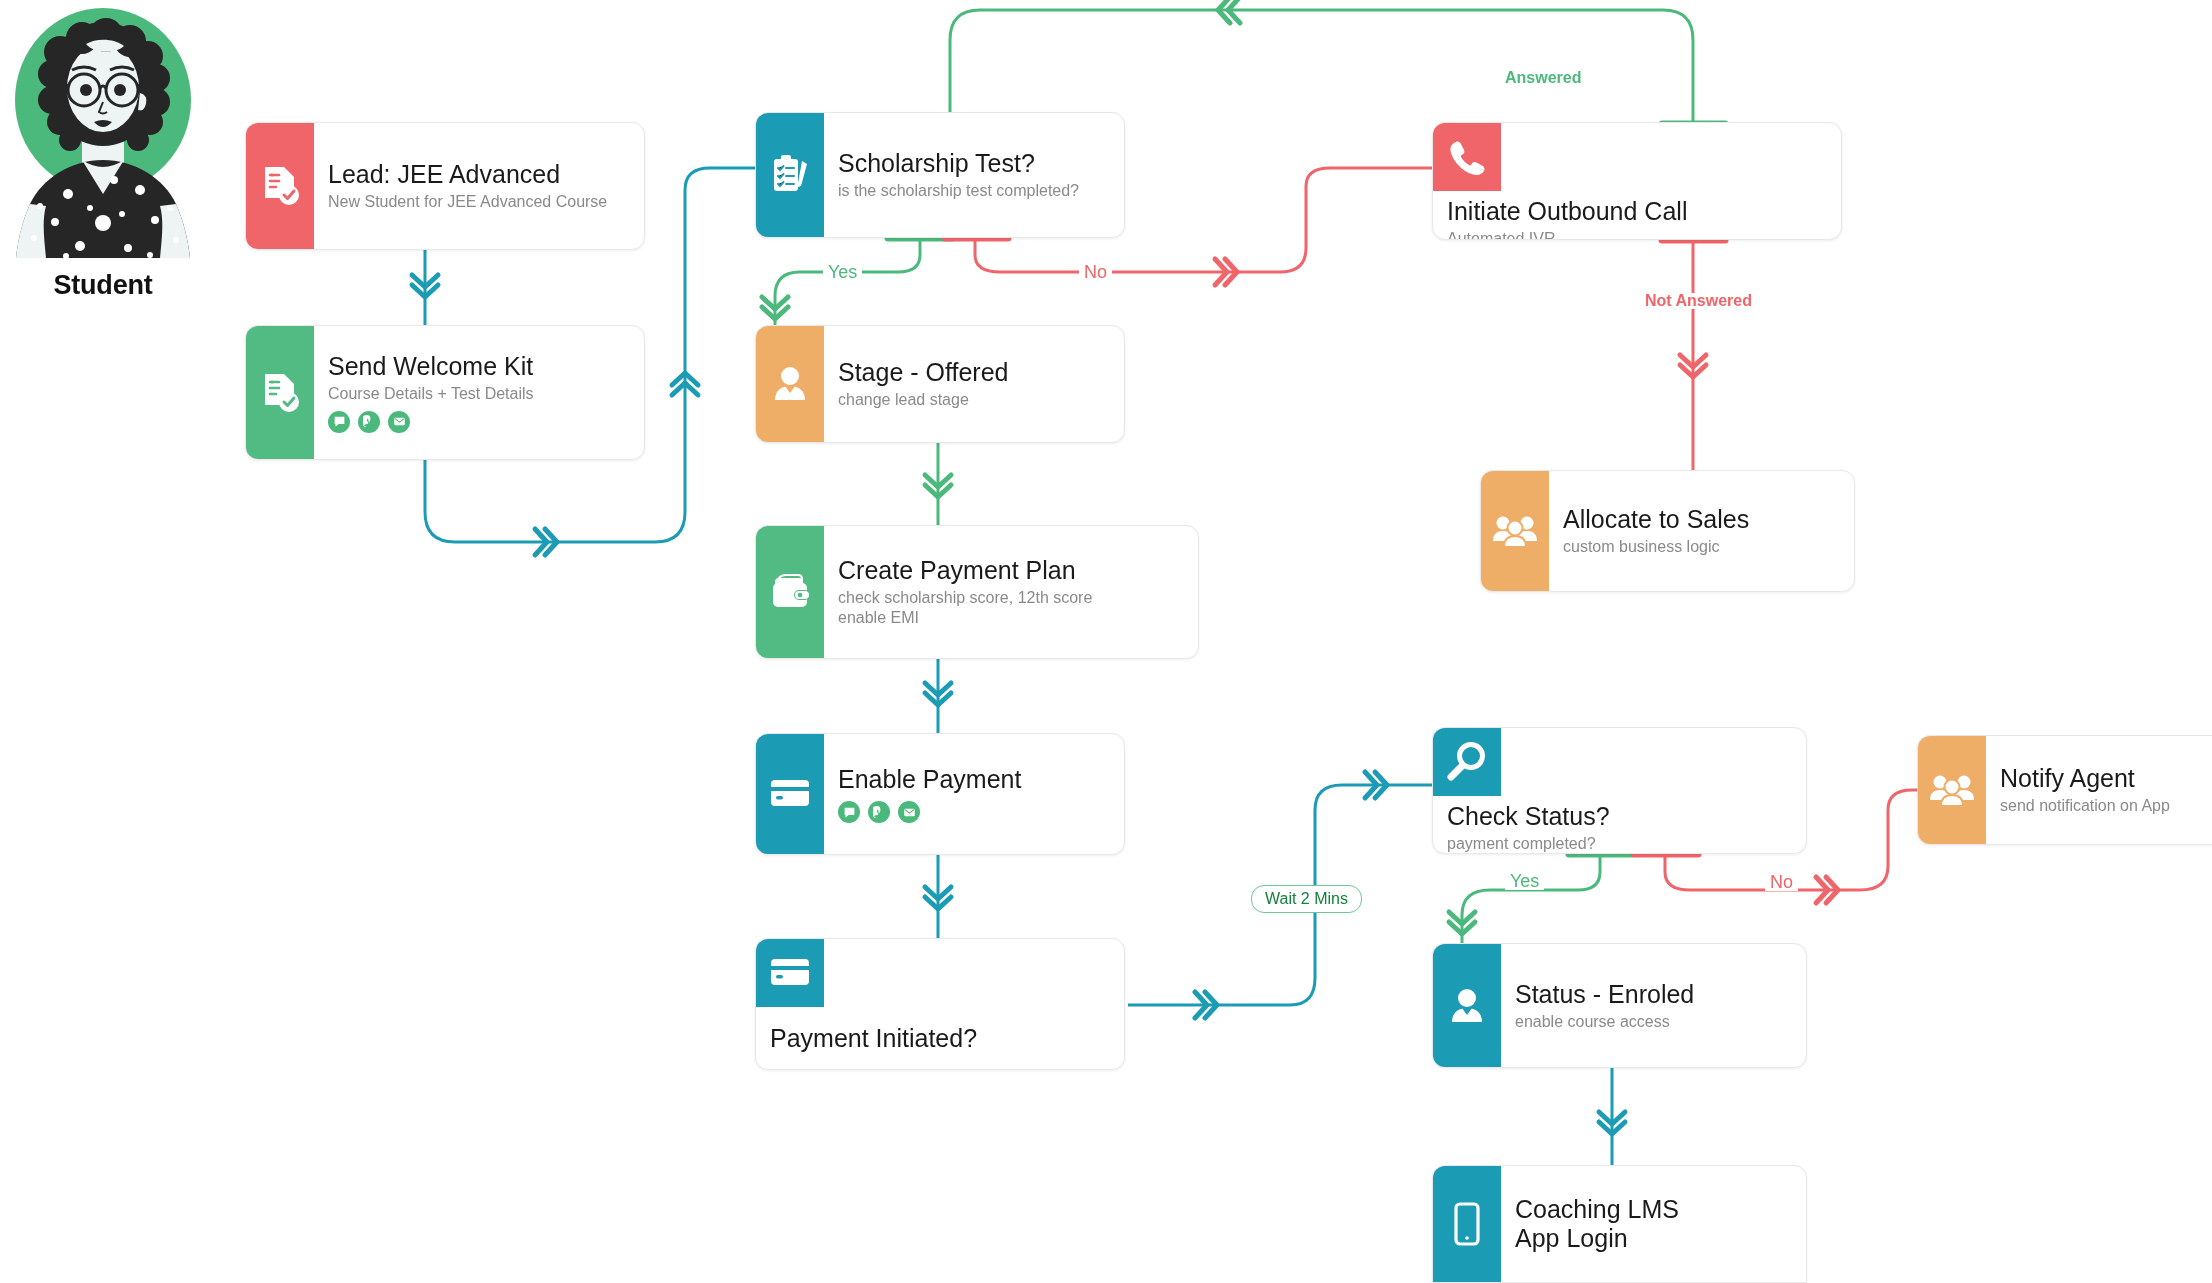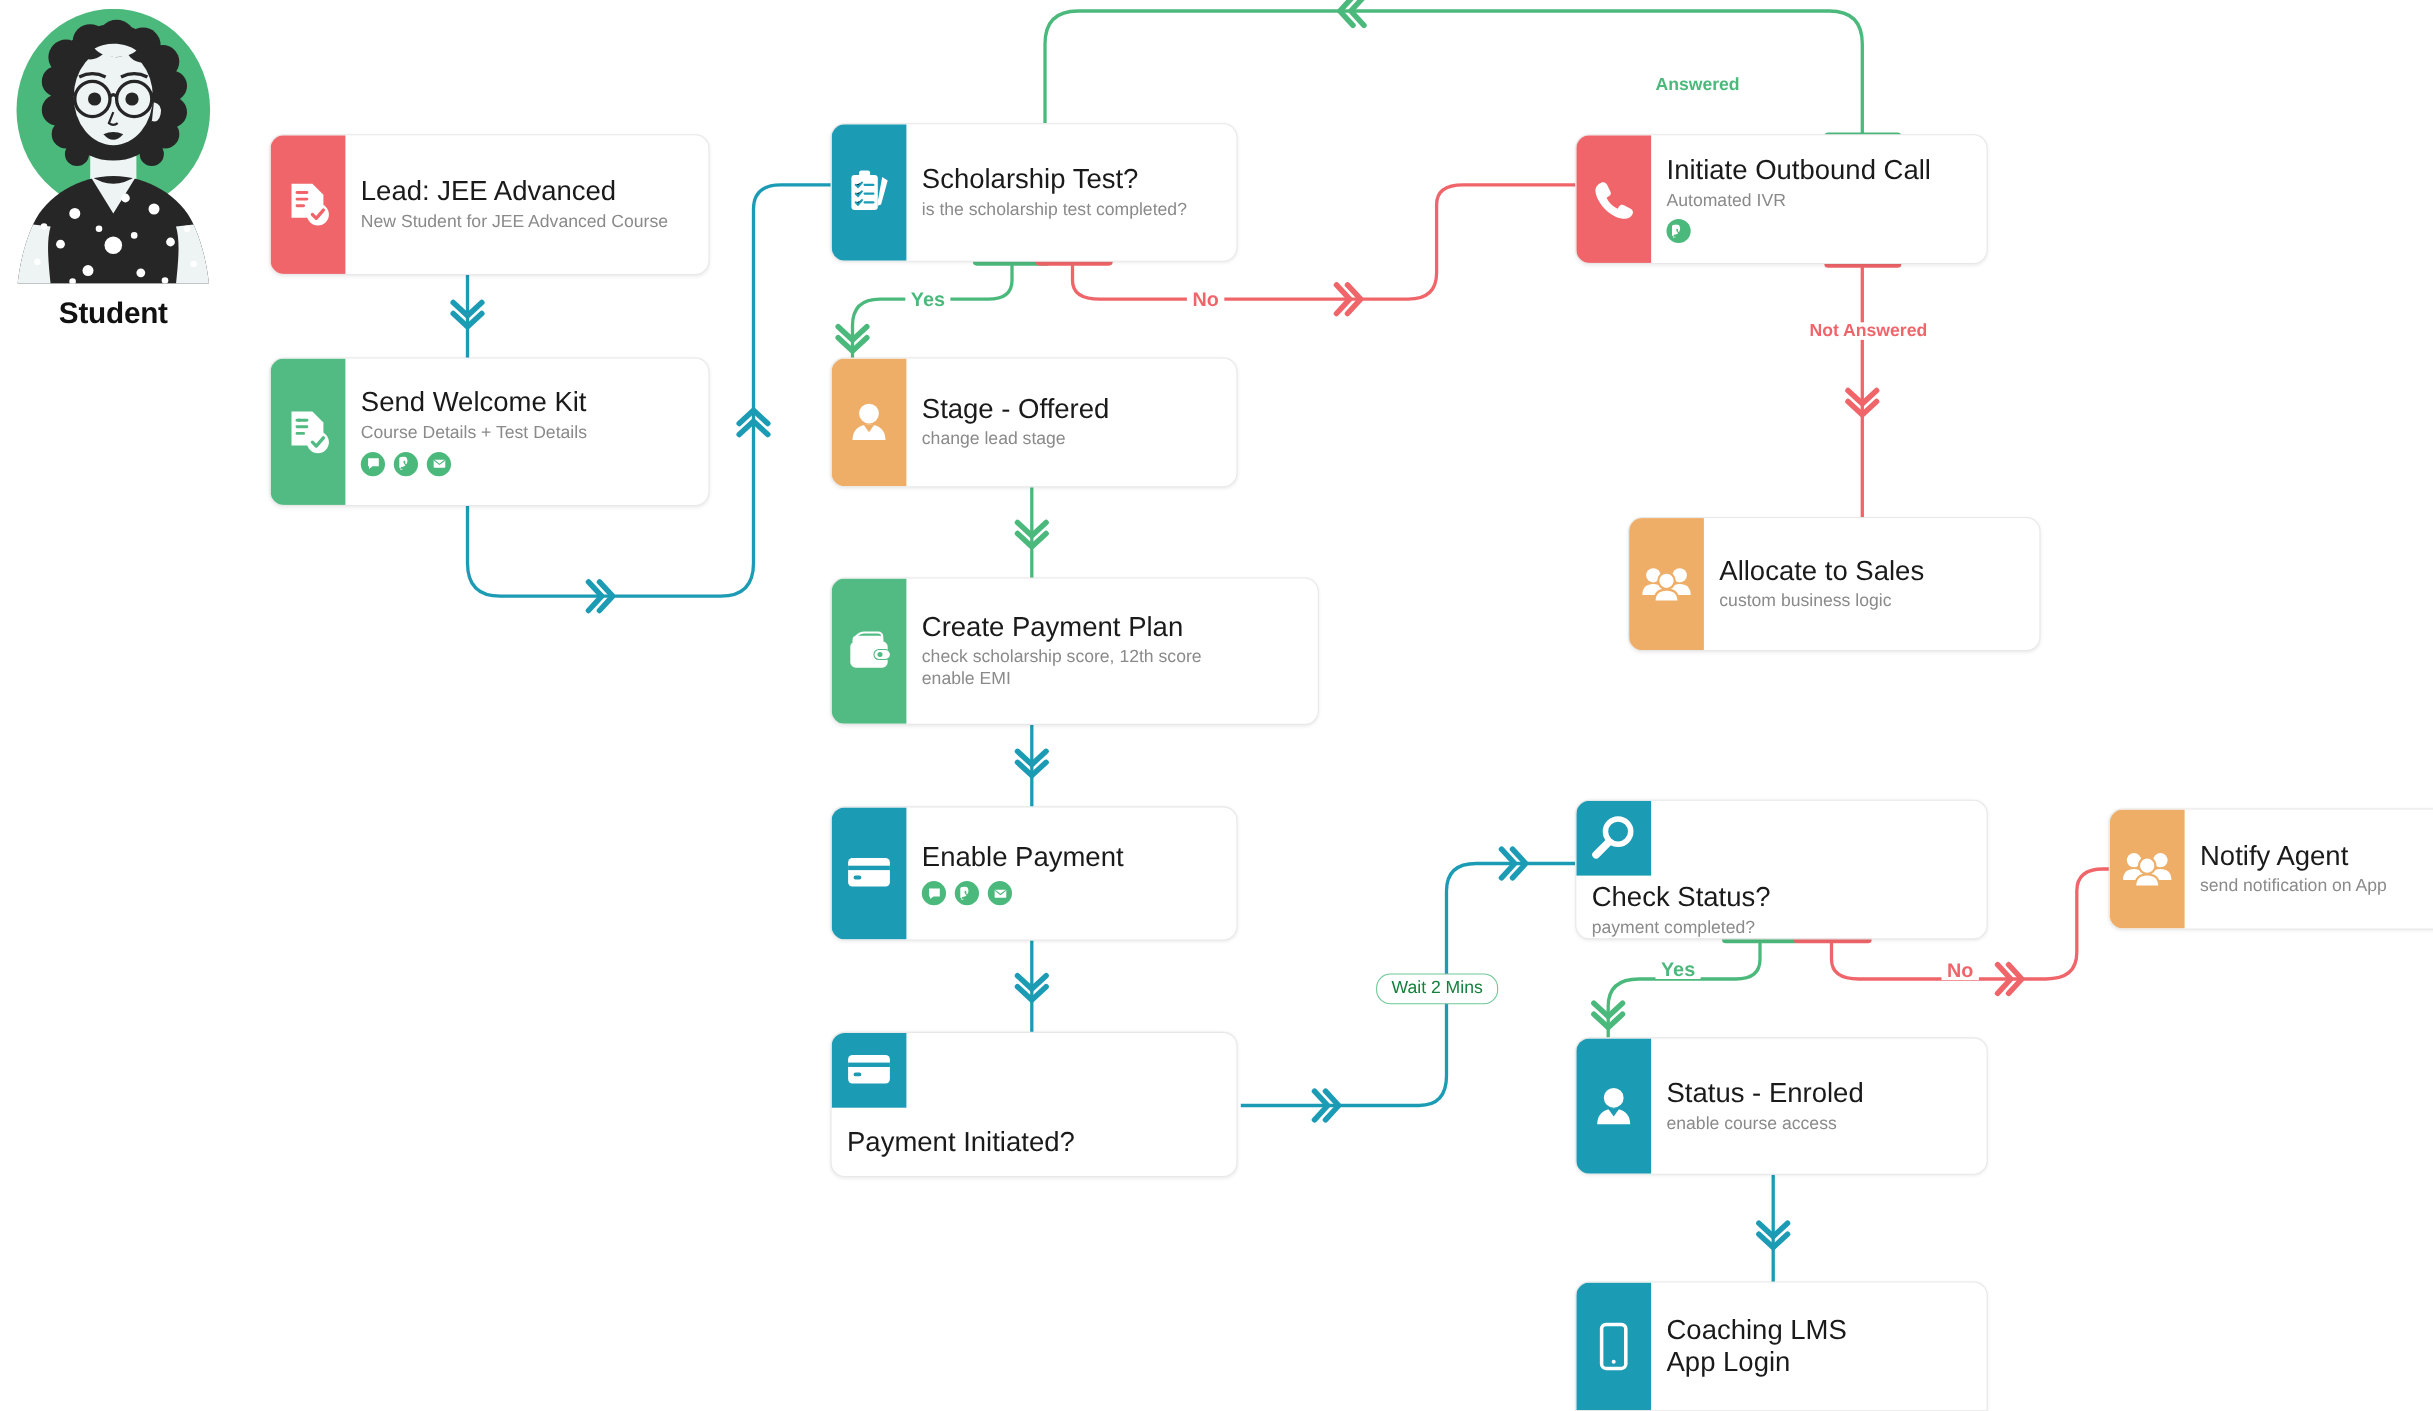--- a/index.html
+++ b/index.html
@@ -109,21 +109,21 @@
     font-weight: bold;
     background: #ffffff;
     padding: 0 5px;
     white-space: nowrap;
     line-height: 1;
   }
   .lbl-green { color: #4CB97C; }
   .lbl-red   { color: #EF6569; }
   .lbl-yesno {
     font-size: 18px;
-    font-weight: bold;
+    font-weight: normal;
   }
   .wait-pill {
     position: absolute;
     border: 1.5px solid #6EC797;
     border-radius: 13px;
     background: #ffffff;
     font-size: 16px;
     color: #15803d;
     padding: 5px 13px;
     white-space: nowrap;
@@ -481,21 +481,21 @@
         <rect x="3" y="3" width="38" height="26" rx="4" fill="#ffffff"></rect>
         <rect x="3" y="10" width="38" height="4" fill="#1B9BB4"></rect>
         <rect x="8" y="19" width="7" height="3.5" rx="1.7" fill="#1B9BB4"></rect>
       </svg>
     </div>
     <div class="body">
       <div class="title">Payment Initiated?</div>
     </div>
   </div>
 
-  <div class="node" style="left:1432px; top:122px; width:375px; height:118px;">
+  <div class="node" style="left:1432px; top:122px; width:410px; height:118px;flex-direction:column;">
     <div class="icon-pane pane-red">
       <svg width="40" height="40" viewBox="0 0 40 40">
         <path d="M9,5 c2,-1 4,0 5,2 l3,6 c1,2 0,3.5 -1.5,4.5 l-2,1.3 c2,4.5 5.6,8 10,10 l1.5,-2.2 c1,-1.5 2.6,-2 4.4,-1 l6,3.2 c2,1 2.6,3.2 1.7,5 -1.6,3.2 -5.3,4.7 -9,4 C17,36.5 5,24 3.5,13.5 2.8,9.6 5.4,6.4 9,5 Z" fill="#ffffff"></path>
       </svg>
     </div>
     <div class="body">
       <div class="title">Initiate Outbound Call</div>
       <div class="subtitle">Automated IVR</div>
       <div class="chips">
         <span class="chip">

